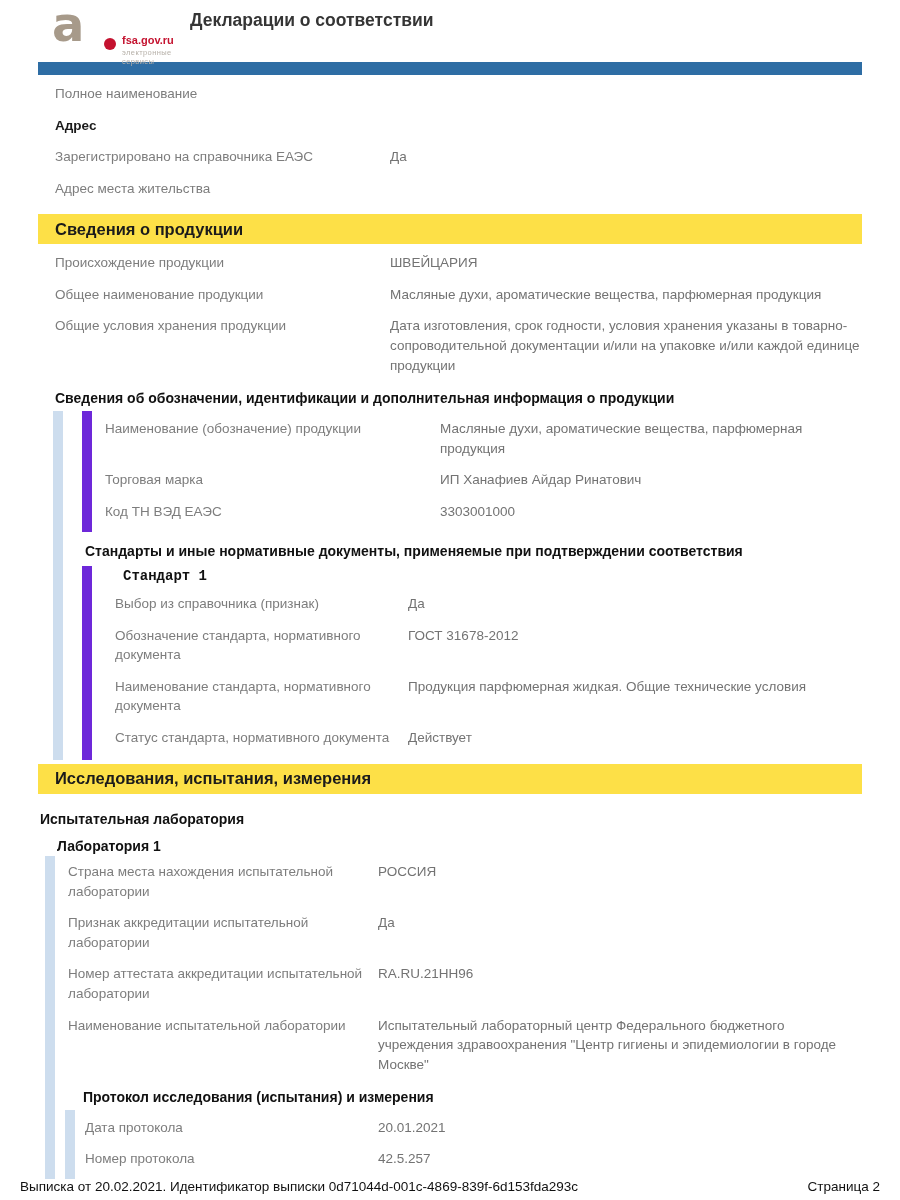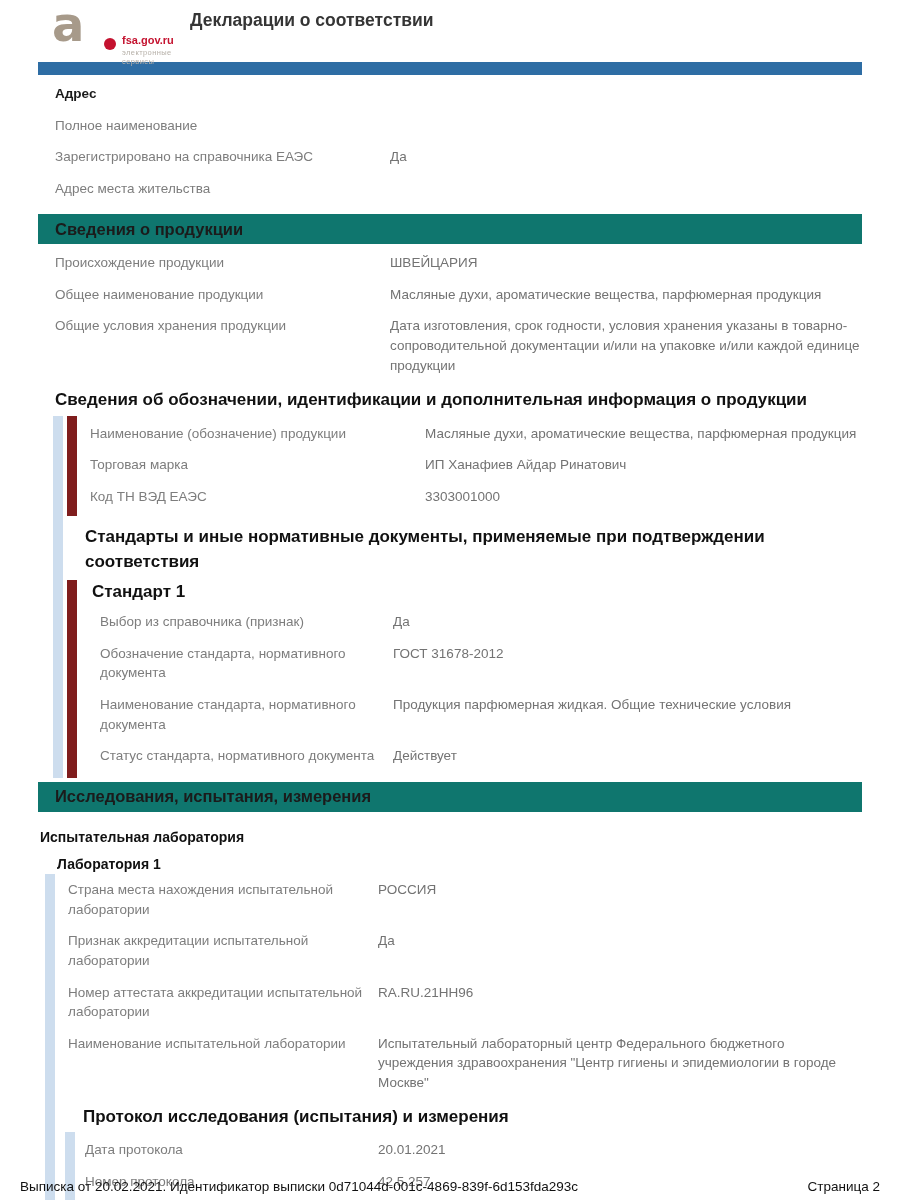--- a/index.html
+++ b/index.html
@@ -29,21 +29,21 @@
   .logo-site { position:absolute; left:70px; top:26px; font-size:11px; font-weight:bold; color:#c4122f; }
   .logo-tagline { position:absolute; left:70px; top:40px; font-size:7.5px; color:#b7b1a9; letter-spacing:0.4px; }
   .doc-title { position:absolute; left:190px; top:10px; margin:0; font-size:17.5px; font-weight:bold; color:#353535; }
 
   
   .content { margin:0 38px; width:824px; }
   .blue-strip { height:13px; background:#2e6da4; margin-top:4px; }
 
   
   .band {
-    background:#0f766e; height:30px; display:flex; align-items:center;
+    background:#fde047; height:30px; display:flex; align-items:center;
     padding-left:17px; font-size:16.5px; font-weight:bold; color:#1b1b1b;
   }
   .band.b1 { margin-top:8px; }
   .band.b2 { margin-top:4px; }
 
   
   .row {
     display:grid; grid-template-columns:var(--lw) 1fr;
     padding:6px 0 6px var(--pl);
     align-items:start;
@@ -55,29 +55,29 @@
   .g-main  { --lw:335px; --pl:17px; }
   .g-ident { --lw:335px; --pl:13px; }
   .g-std   { --lw:293px; --pl:23px; }
   .g-lab   { --lw:310px; --pl:13px; }
   .g-prot  { --lw:293px; --pl:10px; }
 
   .top-rows { padding-top:3px; padding-bottom:2px; }
 
   
   .ind1 { margin-left:15px; border-left:10px solid #cdddee; }
-  .ind2 { margin-left:4px;  border-left:10px solid #7f1d1d; }
+  .ind2 { margin-left:19px;  border-left:10px solid #6d28d9; }
   .lab-group  { margin-left:7px;  border-left:10px solid #cdddee; }
   .prot-group { margin-left:10px; border-left:10px solid #cdddee; padding-top:2px; padding-bottom:4px; }
 
   
-  .subhead { font-size:17px; font-weight:bold; color:#111; line-height:1.45; }
+  .subhead { font-size:14px; font-weight:bold; color:#111; line-height:1.45; }
   .sh-ident { margin:7px 0 3px 0; padding-left:17px; }
   .sh-std   { padding-left:22px; margin:9px 0 2px 0; }
-  .sh-std1  { padding-left:15px; margin:5px 0 2px 0; }
+  .sh-std1  { padding-left:31px; margin:5px 0 2px 0;font-family:Liberation Mono, monospace; }
   .sh-lab   { margin-top:15px; padding-left:2px; font-size:14px; }
   .sh-lab1  { margin-top:7px; padding-left:19px; font-size:14px; }
   .sh-prot  { padding-left:28px; margin:7px 0 2px 0; }
 
   .ident-rows { padding:2px 0 4px 0; }
   .std-rows { padding-bottom:6px; }
   .prod-rows { padding-top:3px; }
 
   
   .footer {
@@ -100,25 +100,25 @@
     </div>
     <h1 class="doc-title">Декларации о соответствии</h1>
   </div>
 
   <div class="content">
 
     <div class="blue-strip"></div>
 
     <div class="top-rows g-main">
       <div class="row">
+        <div class="lbl">Полное наименование</div>
+        <div class="val"></div>
+      </div>
+      <div class="row">
         <div class="lbl strong">Адрес</div>
-        <div class="val"></div>
-      </div>
-      <div class="row">
-        <div class="lbl">Полное наименование</div>
         <div class="val"></div>
       </div>
       <div class="row">
         <div class="lbl">Зарегистрировано на справочника ЕАЭС</div>
         <div class="val">Да</div>
       </div>
       <div class="row">
         <div class="lbl">Адрес места жительства</div>
         <div class="val"></div>
       </div>

